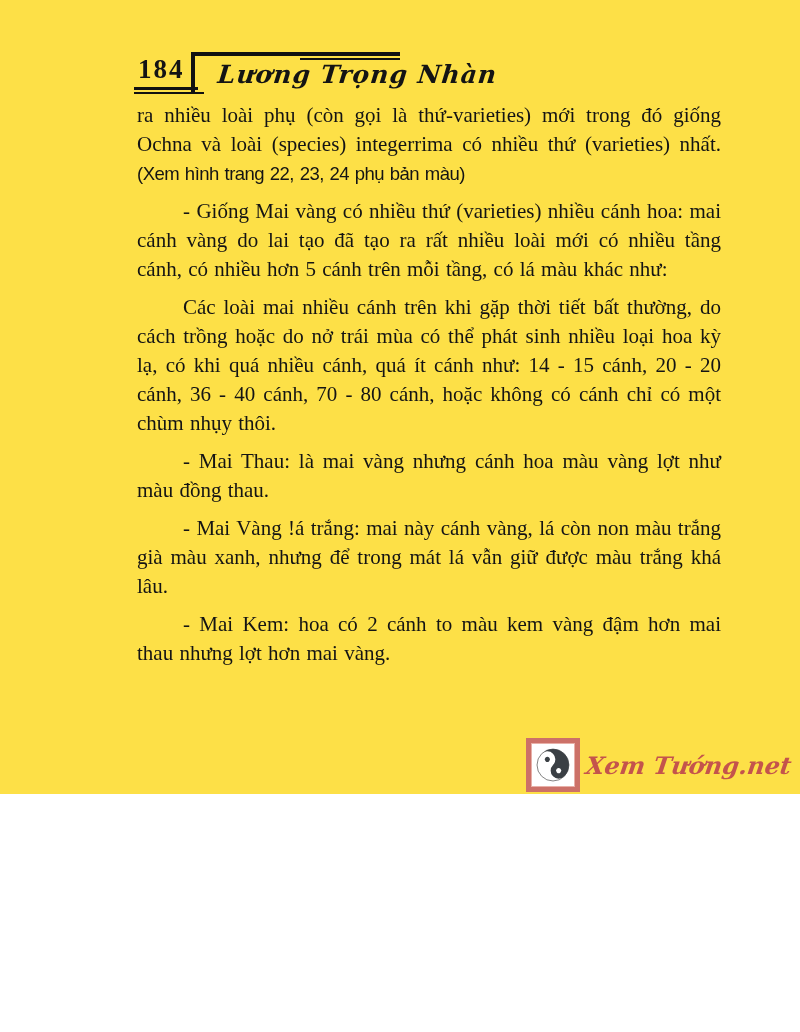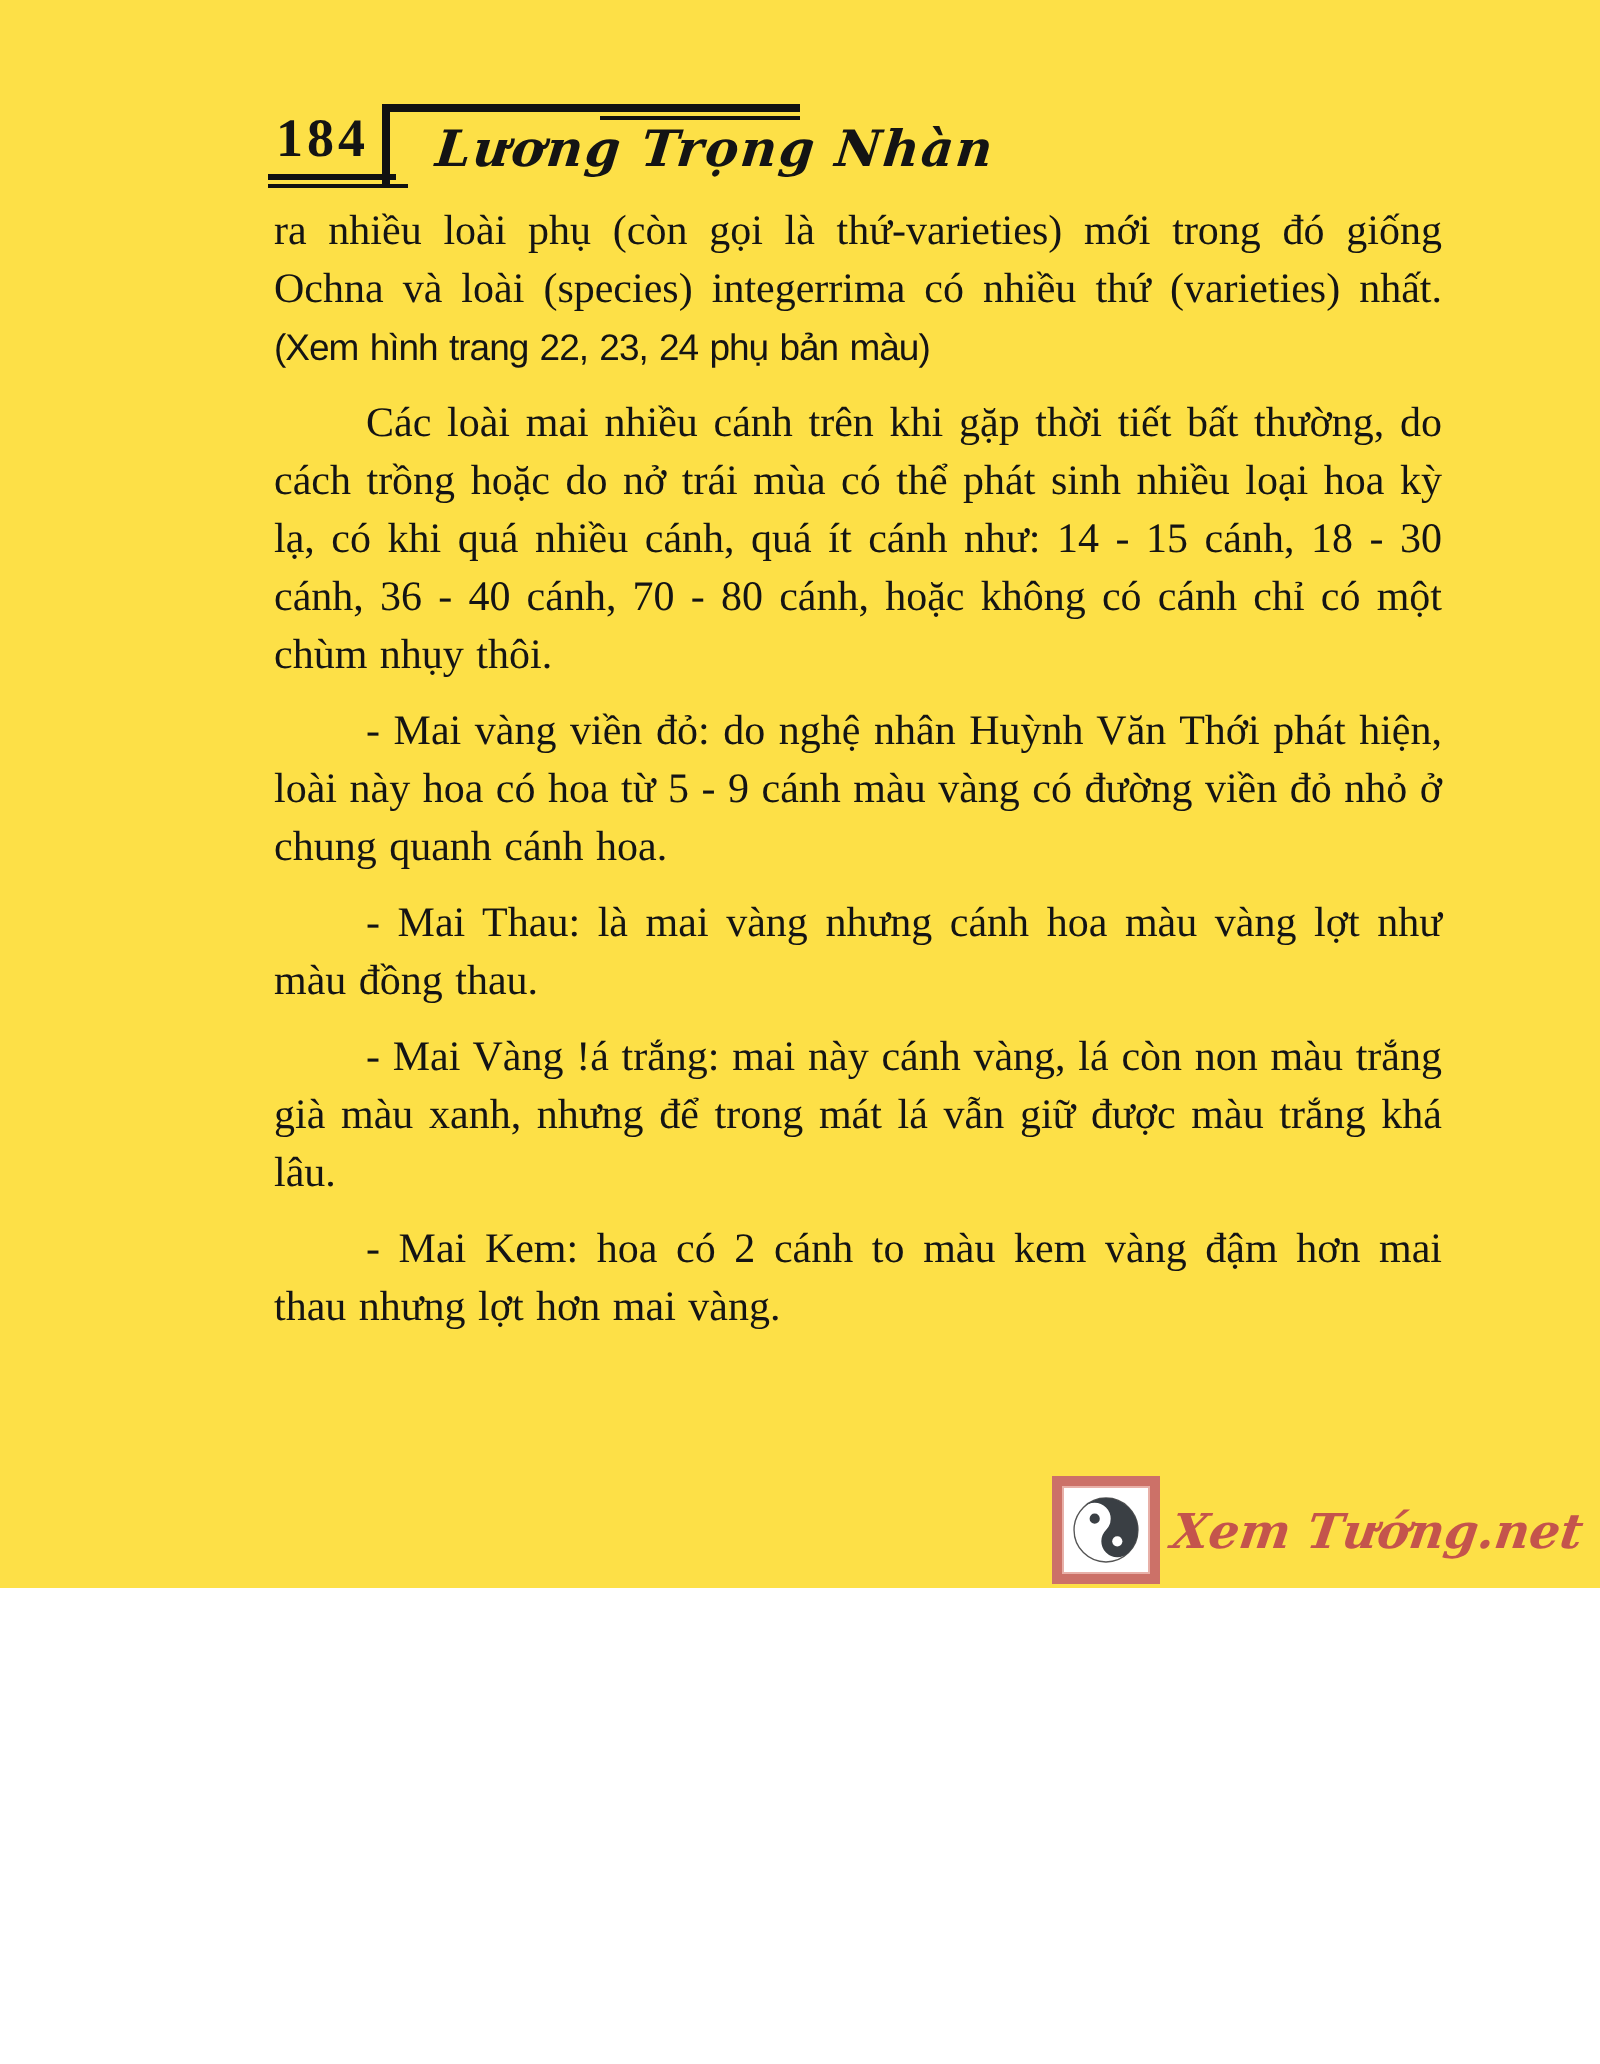--- a/index.html
+++ b/index.html
@@ -110,25 +110,25 @@
     <div class="step-vertical"></div>
     <div class="step-horizontal"></div>
     <div class="step-horizontal-thin"></div>
     <div class="author-name">Lương Trọng Nhàn</div>
   </div>
 
   <div class="page-body">
     <p class="para no-indent"><span>ra nhiều loài phụ (còn gọi là thứ-varieties) mới trong đó giống Ochna và loài (species) integerrima có nhiều thứ (varieties) nhất.</span>
       <span class="note">(Xem hình trang 22, 23, 24 phụ bản màu)</span></p>
 
+    <p class="para"><span>- Giống Mai vàng có nhiều thứ (varieties) nhiều cánh hoa: mai cánh vàng do lai tạo đã tạo ra rất nhiều loài mới có nhiều tầng cánh, có nhiều hơn 5 cánh trên mỗi tầng, có lá màu khác như:</span></p>
 
 
-    <p class="para"><span>Các loài mai nhiều cánh trên khi gặp thời tiết bất thường, do cách trồng hoặc do nở trái mùa có thể phát sinh nhiều loại hoa kỳ lạ, có khi quá nhiều cánh, quá ít cánh như: 14 - 15 cánh, 18 - 30 cánh, 36 - 40 cánh, 70 - 80 cánh, hoặc không có cánh chỉ có một chùm nhụy thôi.</span></p>
+    <p class="para"><span>Các loài mai nhiều cánh trên khi gặp thời tiết bất thường, do cách trồng hoặc do nở trái mùa có thể phát sinh nhiều loại hoa kỳ lạ, có khi quá nhiều cánh, quá ít cánh như: 14 - 15 cánh, 20 - 20 cánh, 36 - 40 cánh, 70 - 80 cánh, hoặc không có cánh chỉ có một chùm nhụy thôi.</span></p>
 
-    <p class="para"><span>- Mai vàng viền đỏ: do nghệ nhân Huỳnh Văn Thới phát hiện, loài này hoa có hoa từ 5 - 9 cánh màu vàng có đường viền đỏ nhỏ ở chung quanh cánh hoa.</span></p>
 
     <p class="para"><span>- Mai Thau: là mai vàng nhưng cánh hoa màu vàng lợt như màu đồng thau.</span></p>
 
     <p class="para"><span>- Mai Vàng !á trắng: mai này cánh vàng, lá còn non màu trắng già màu xanh, nhưng để trong mát lá vẫn giữ được màu trắng khá lâu.</span></p>
 
     <p class="para"><span>- Mai Kem: hoa có 2 cánh to màu kem vàng đậm hơn mai thau nhưng lợt hơn mai vàng.</span></p>
   </div>
 
   <div class="watermark">
     <div class="yinyang-frame">

